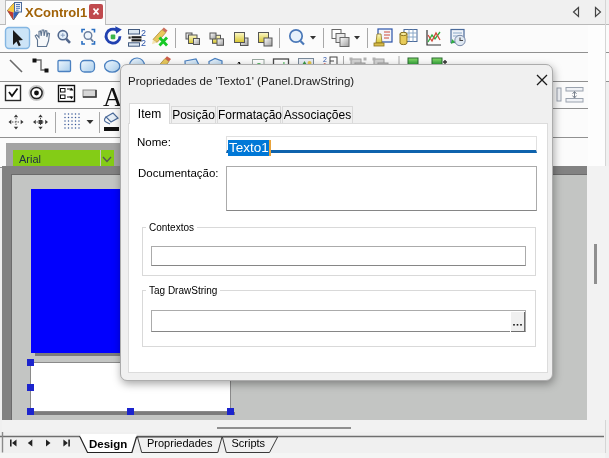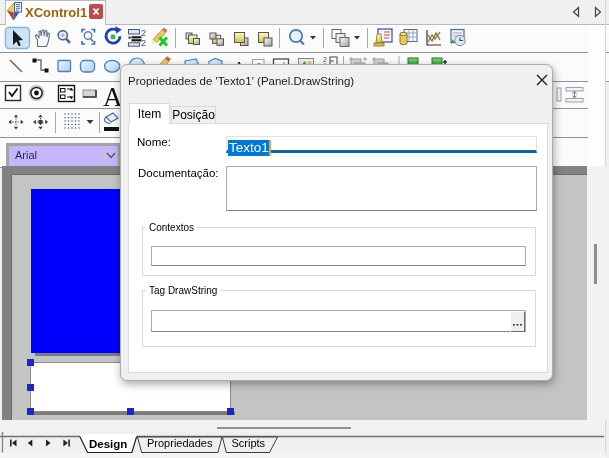--- a/index.html
+++ b/index.html
@@ -12,21 +12,21 @@
   #closebtn{left:89px;top:4px;width:14px;height:15px;background:#c04a4e;border-radius:2px;color:#fff;
             font-size:9px;font-weight:bold;text-align:center;line-height:15px;}
   
   .trow{left:0;background:#fbfbfb;border-bottom:1px solid #909090;box-sizing:border-box;}
   #row1{top:25px;width:609px;height:28px;}
   #row2{top:53px;width:609px;height:29px;}
   #row3{top:82px;width:588px;height:27px;}
   #row4{top:109px;width:588px;height:29px;}
   #row5{top:138px;width:588px;height:30px;border-bottom:1px solid #8f8f8f;}
   
-  #fontcombo{left:6px;top:143px;width:115px;height:38px;background:#c4b5fd;border:3px solid #a3a3a3;box-sizing:border-box;}
+  #fontcombo{left:6px;top:143px;width:115px;height:38px;background:#84cc16;border:7px solid #a3a3a3;box-sizing:border-box;}
   #fontcombo span{position:absolute;left:6px;top:3px;font-size:11px;color:#1e2c46;}
   #fontcombo .dd{position:absolute;right:0;top:0;width:13px;height:19px;border-left:1px solid #c6c6c6;}
   
   #canvas{left:2px;top:166px;width:585px;height:254px;background:#828282;}
   #canvasin{left:11px;top:174px;width:576px;height:246px;background:#c3c5c3;border-left:1px solid #6b6b6b;border-top:1px solid #6b6b6b;box-sizing:border-box;}
   #bluerect{left:31px;top:189px;width:420px;height:164px;background:#0100fe;}
   #blueshadow{left:35px;top:353px;width:420px;height:3px;background:#7c7c7c;}
   #whiterect{left:30px;top:362px;width:201px;height:50px;background:#fff;border:1px solid #8a8a8a;box-sizing:border-box;}
   #whiteshadow{left:34px;top:412px;width:201px;height:3px;background:#7c7c7c;}
   .handle{position:absolute;width:7px;height:7px;background:#1c24cd;}
@@ -381,20 +381,22 @@
    <line x1="2.5" y1="0" x2="2.5" y2="20.5" stroke="#8a8a8a" stroke-width="1.4"></line>
  </svg>
 
  <div class="abs" id="dlg">
    <div class="abs" id="dlgtitle">Propriedades de 'Texto1' (Panel.DrawString)</div>
    <svg class="abs" style="left:415px;top:9px" width="12" height="12" viewBox="0 0 12 12">
       <path d="M1 1 L11 11 M11 1 L1 11" stroke="#1a1a1a" stroke-width="1.3"></path>
     </svg>
    <div class="abs dtab" style="left:8px;top:38px;width:41px;height:21px;background:#fff;line-height:21px;z-index:2;">Item</div>
    <div class="abs dtab" style="left:50px;top:41px;width:45px;height:18px;line-height:17px;">Posição</div>
+   <div class="abs dtab" style="left:96px;top:41px;width:64px;height:18px;line-height:17px;">Formatação</div>
+   <div class="abs dtab" style="left:161px;top:41px;width:71px;height:18px;line-height:17px;">Associações</div>
    <div class="abs" id="dpage"></div>
    <div class="abs dlabel" style="left:16px;top:71px;">Nome:</div>
    <div class="abs" id="nomebox" style="left:105px;top:71px;width:311px;height:17px;background:#fff;border:1px solid #e0e0e0;border-bottom:3px solid #0f63ad;box-sizing:border-box;">
       <div class="abs" style="left:1px;top:2.5px;height:16px;background:#0078d7;color:#fff;font-size:13.5px;padding:0 1px;line-height:16px;">Texto1</div>
       <div class="abs" style="left:42px;top:2.5px;width:2px;height:16px;background:#e8a33d;"></div>
    </div>
    <div class="abs dlabel" style="left:17px;top:102px;">Documentação:</div>
    <div class="abs dinput" style="left:105px;top:101px;width:311px;height:45px;"></div>
    <fieldset style="left:21px;top:157px;width:394px;height:54px;">
       <legend>Contextos</legend>

